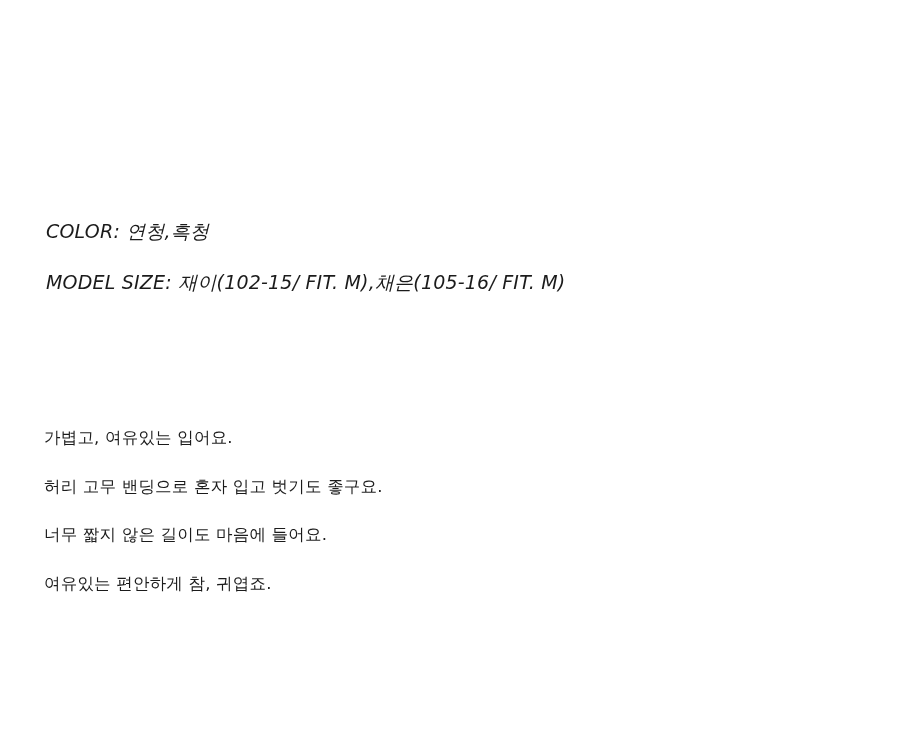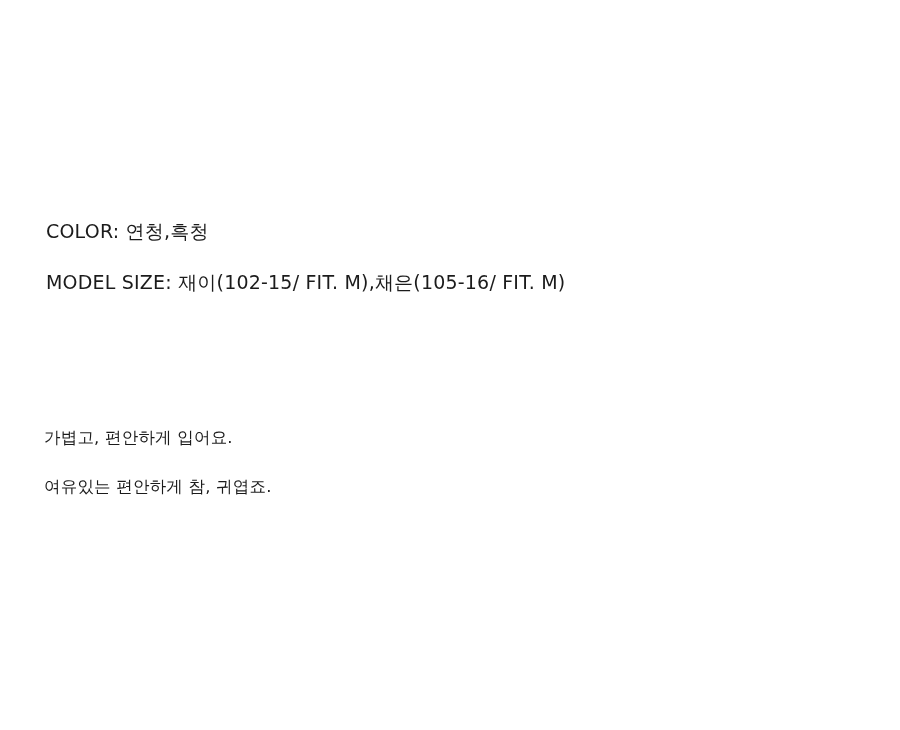--- a/index.html
+++ b/index.html
@@ -18,20 +18,21 @@
     position: relative;
     width: 900px;
     height: 730px;
     background: #ffffff;
   }
   .spec-block {
     position: absolute;
     left: 46px;
     top: 222px;
     width: 820px;
+    font-style: italic;
   }
   .spec-line {
     font-size: 19px;
     line-height: 1.0;
     letter-spacing: 0.2px;
     color: #1b1b1b;
     margin-bottom: 32px;
     white-space: nowrap;
   }
   .desc-block {
@@ -53,17 +54,19 @@
 <body>
 
 <div class="page">
 
   <div class="spec-block">
     <div class="spec-line">COLOR: 연청,흑청</div>
     <div class="spec-line">MODEL SIZE: 재이(102-15/ FIT. M),채은(105-16/ FIT. M)</div>
   </div>
 
   <div class="desc-block">
-    <div class="desc-line">가볍고, 편안하게 입어요.</div>
+    <div class="desc-line">가볍고, 여유있는 입어요.</div>
+    <div class="desc-line">허리 고무 밴딩으로 혼자 입고 벗기도 좋구요.</div>
+    <div class="desc-line">너무 짧지 않은 길이도 마음에 들어요.</div>
     <div class="desc-line">여유있는 편안하게 참, 귀엽죠.</div>
   </div>
 
 </div>
 
 </body></html>

